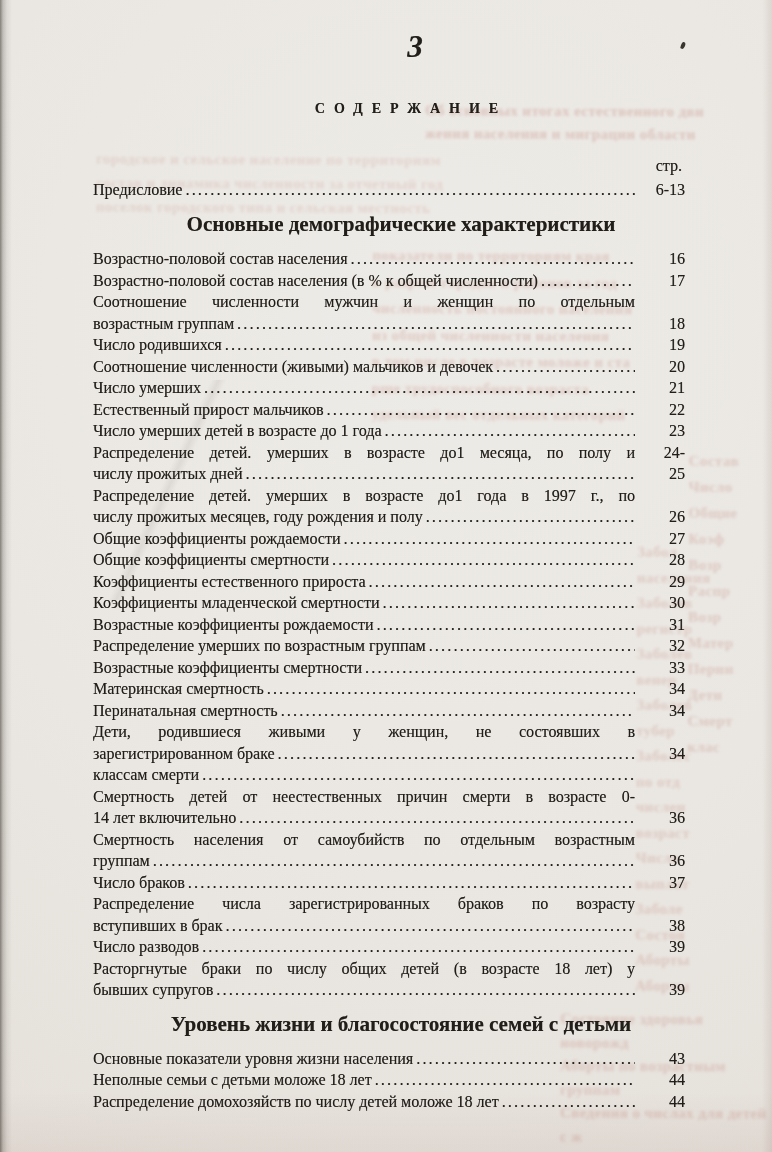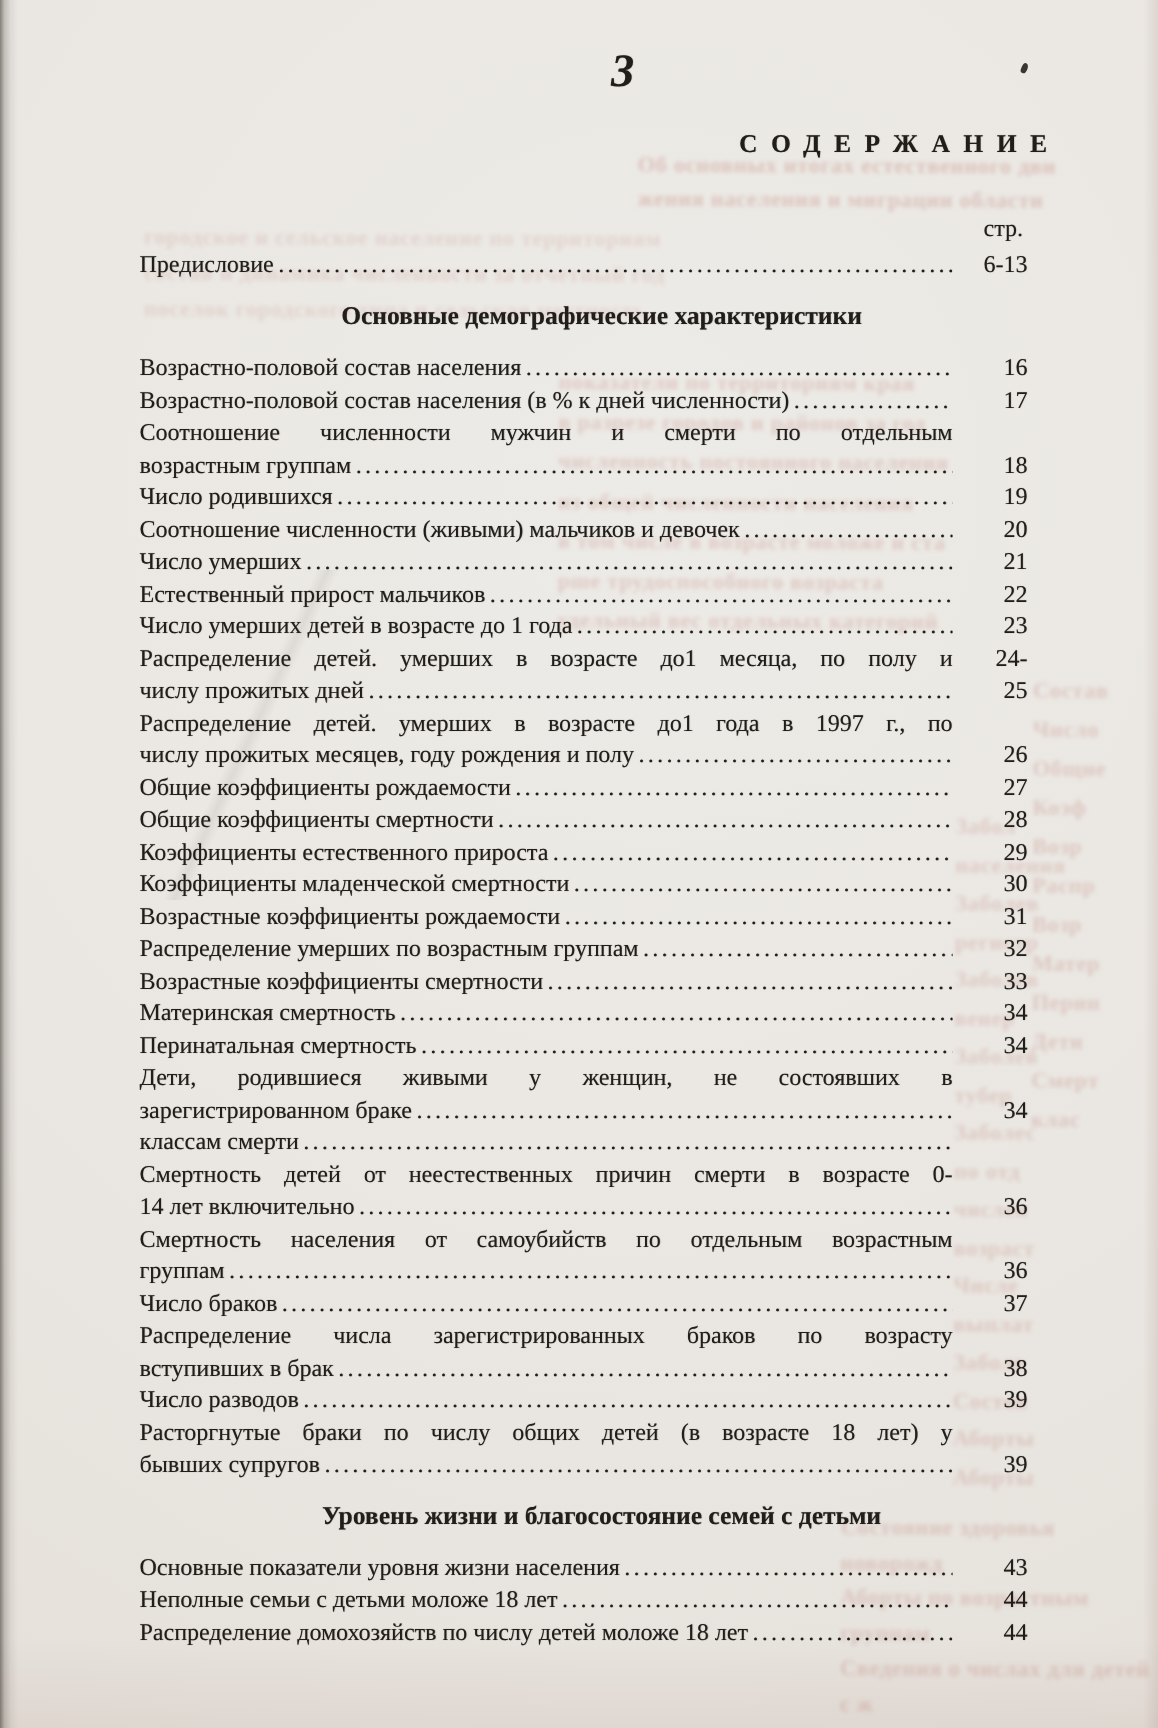--- a/index.html
+++ b/index.html
@@ -23,34 +23,34 @@
   
   .bleed{position:absolute;z-index:0;color:#b5665c;opacity:.30;filter:blur(1.4px);
     font-size:15px;font-weight:bold;letter-spacing:.4px;transform:rotate(.25deg);
     pointer-events:none;white-space:pre-line;}
 
   .content{position:absolute;left:93px;top:0;width:592px;z-index:3;
     text-shadow:.2px .2px .6px rgba(28,24,19,.5);}
 
   .folio{margin-top:30px;height:36px;text-align:center;transform:translateX(26px);
     font-style:italic;font-weight:bold;font-size:31px;line-height:34px;}
-  .doc-title{margin-top:19px;text-align:right;transform:translateX(22px);
-    font-weight:bold;font-size:17px;letter-spacing:9px;line-height:22px;}
+  .doc-title{margin-top:32px;text-align:center;transform:translateX(22px);
+    font-weight:bold;font-size:14px;letter-spacing:9px;line-height:22px;}
   .str-label{margin-top:37px;font-size:16px;line-height:18px;text-align:right;padding-right:3px;}
 
   .row{display:flex;align-items:baseline;font-size:16px;line-height:21.5px;}
   .row.preface{line-height:22px;margin-top:4px;}
   .t{white-space:nowrap;flex:0 1 auto;}
   .t.just{flex:1 1 auto;white-space:normal;text-align:justify;text-align-last:justify;
     -moz-text-align-last:justify;min-width:0;}
   .dots{flex:1 1 0;min-width:0;overflow:hidden;white-space:nowrap;letter-spacing:2.2px;
     padding:0 2px 0 3px;}
   .pg{flex:0 0 50px;text-align:right;white-space:nowrap;}
 
-  .sec-heading{text-align:center;font-weight:bold;font-size:17px;line-height:22px;
+  .sec-heading{text-align:center;font-weight:bold;font-size:21px;line-height:22px;
     margin:12px 0 13px;transform:translateX(12px);}
 
   .speck{position:absolute;left:681px;top:42px;width:4px;height:7px;background:#3a362f;
     border-radius:40% 60% 55% 45%;transform:rotate(24deg);z-index:4;}
 </style>
 </head>
 <body>
 
 <div class="page">
   <div class="crease"></div>
@@ -118,26 +118,26 @@
     </div>
 
     <div id="toc-body">
         <div class="sec-heading">Основные демографические характеристики</div>
         <div class="row">
           <span class="t">Возрастно-половой состав населения</span>
           <span class="dots">................................................................................................................................................................</span>
           <span class="pg">16</span>
         </div>
         <div class="row">
-          <span class="t">Возрастно-половой состав населения (в % к дней численности)</span>
+          <span class="t">Возрастно-половой состав населения (в % к общей численности)</span>
           <span class="dots">................................................................................................................................................................</span>
           <span class="pg">17</span>
         </div>
         <div class="row">
-          <span class="t just">Соотношение численности мужчин и смерти по отдельным</span>
+          <span class="t just">Соотношение численности мужчин и женщин по отдельным</span>
           <span class="pg"></span>
         </div>
         <div class="row">
           <span class="t">возрастным группам</span>
           <span class="dots">................................................................................................................................................................</span>
           <span class="pg">18</span>
         </div>
         <div class="row">
           <span class="t">Число родившихся</span>
           <span class="dots">................................................................................................................................................................</span>

